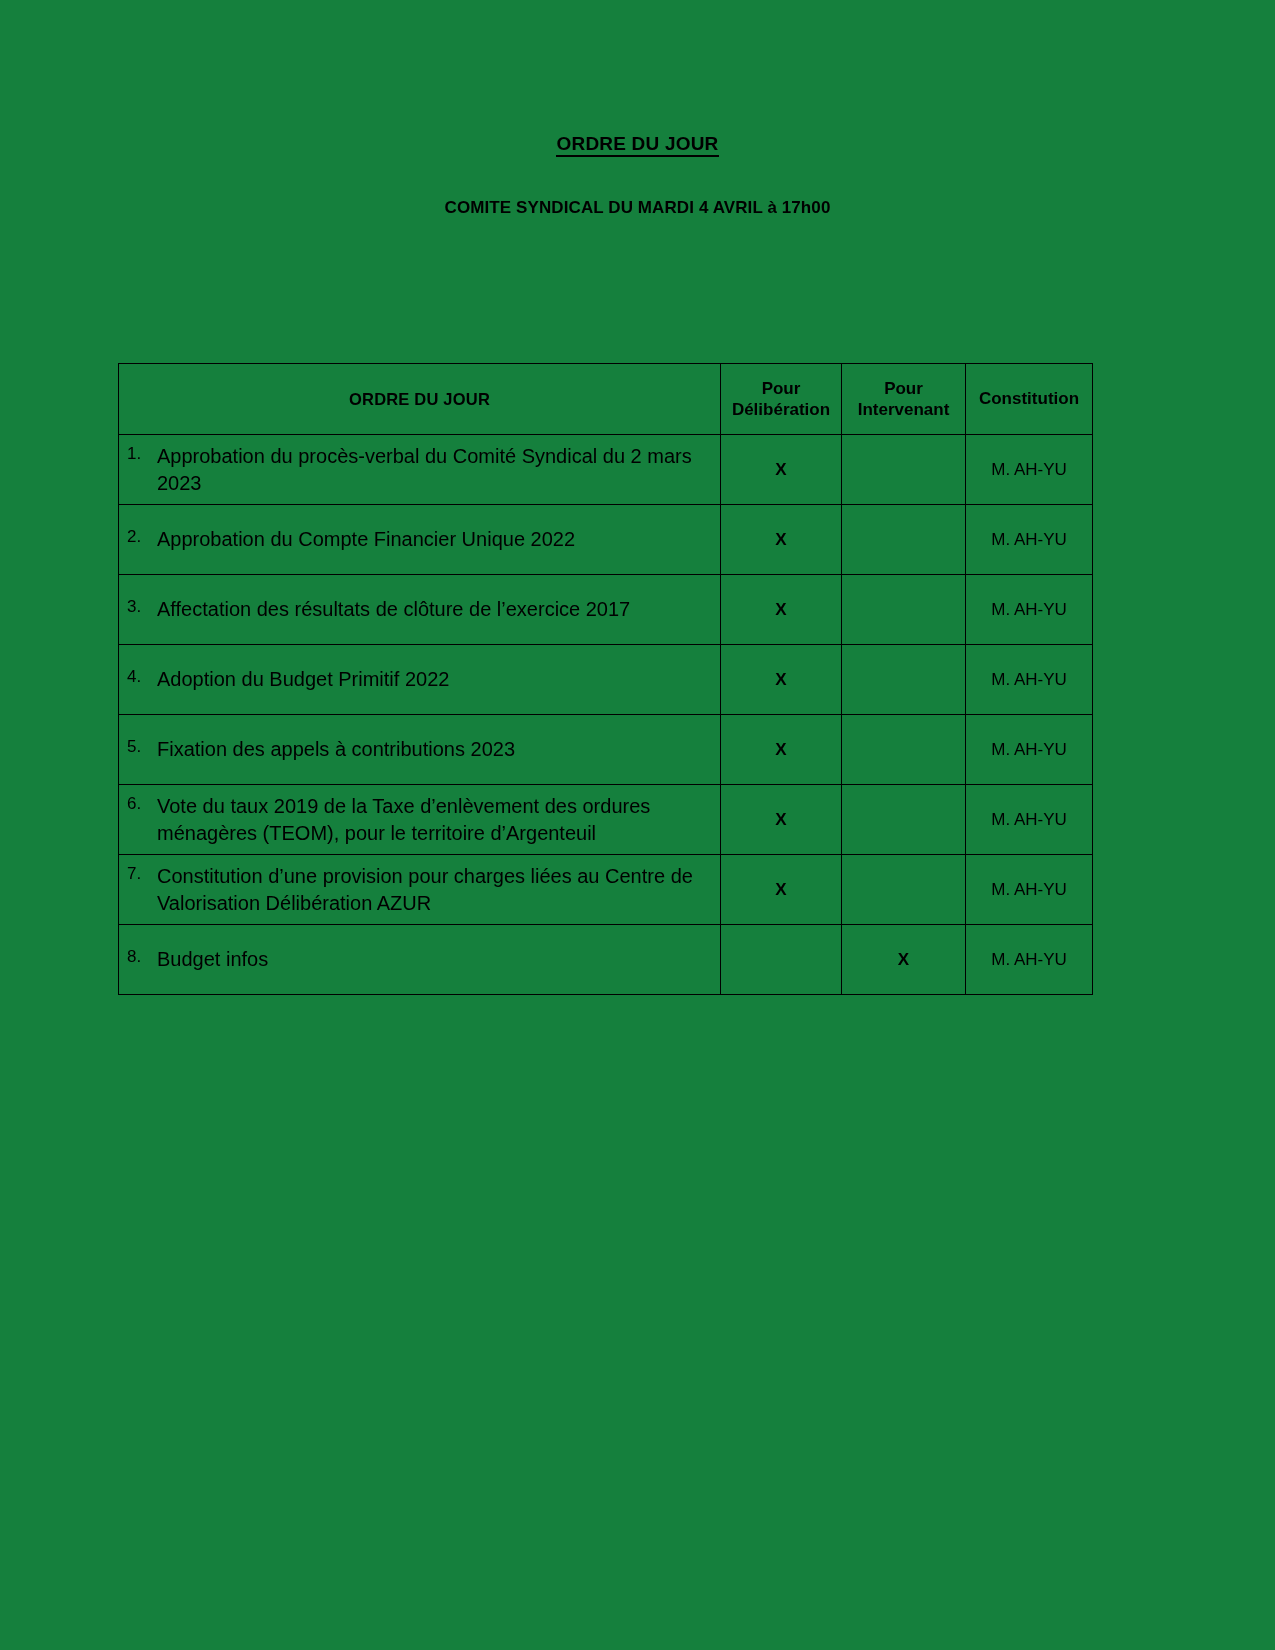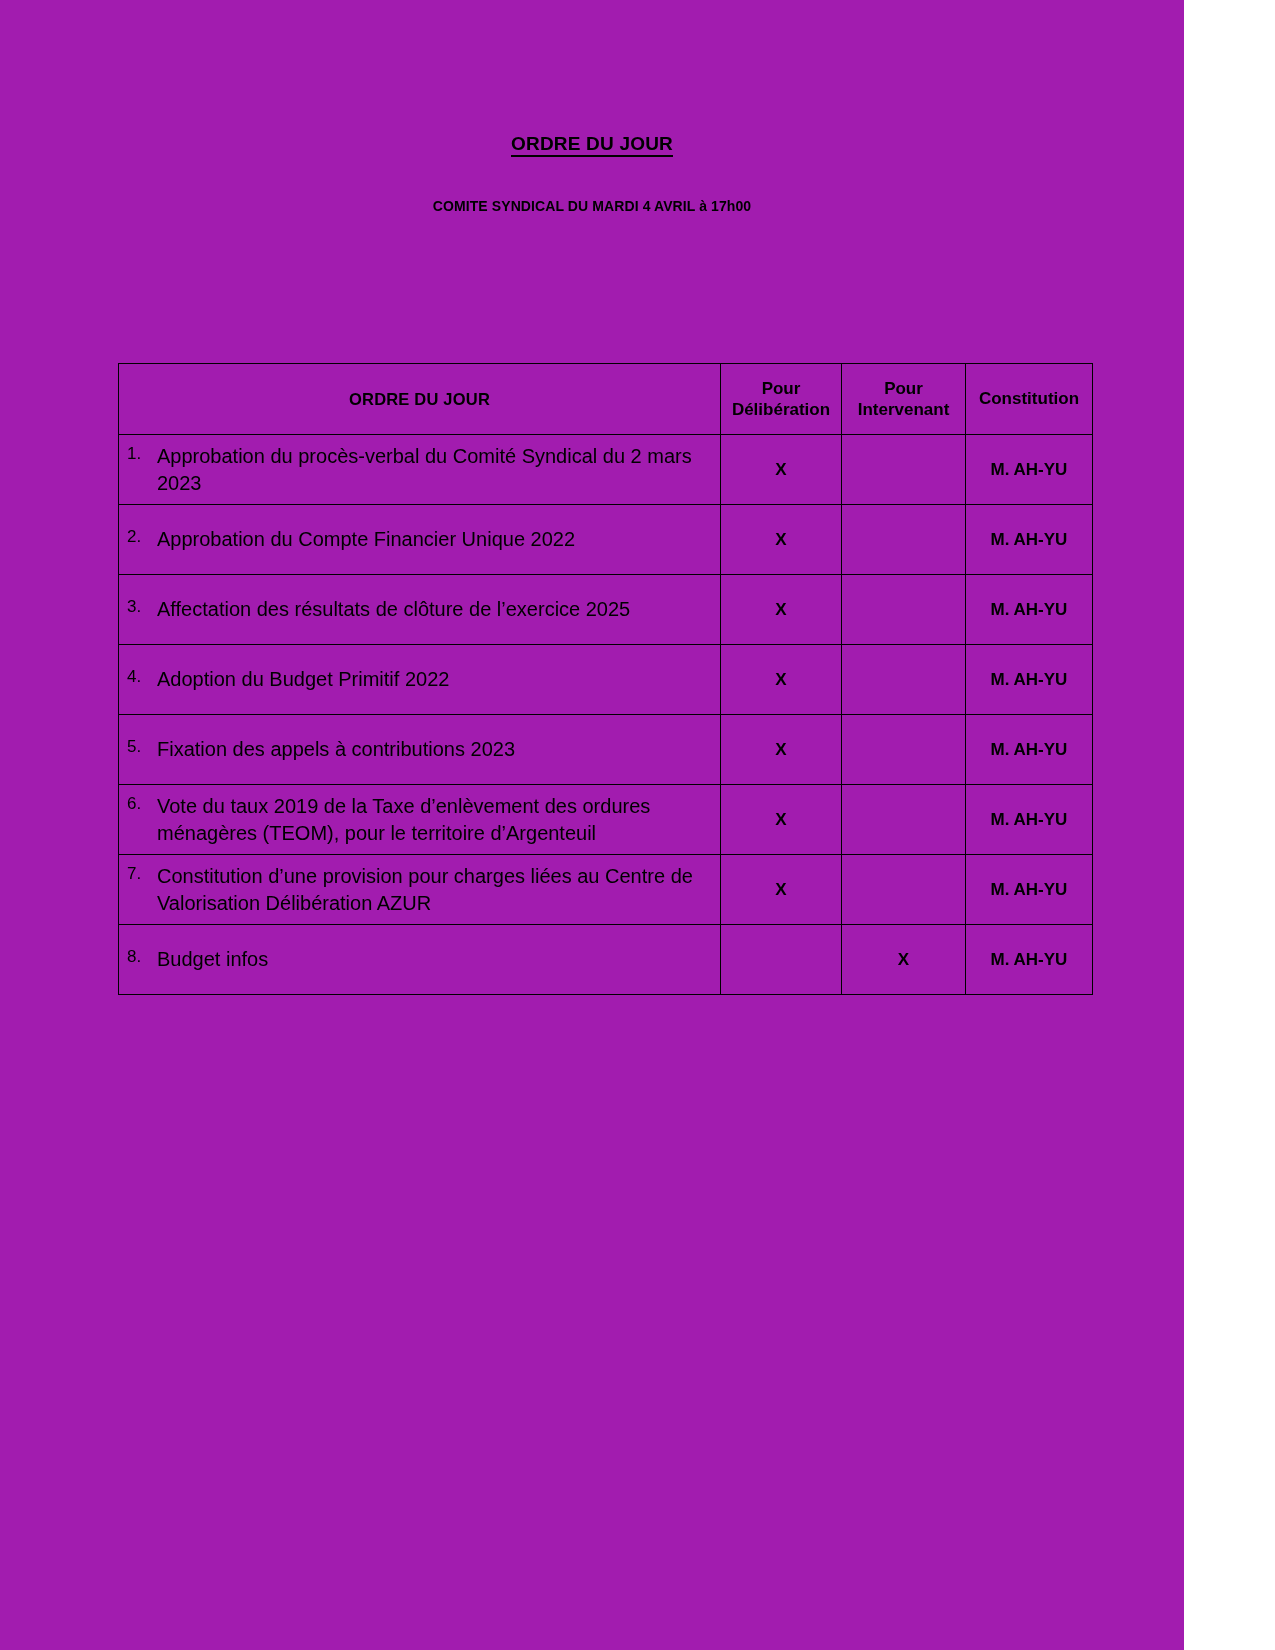--- a/index.html
+++ b/index.html
@@ -2,23 +2,23 @@
 <html lang="fr"><head>
 <meta charset="utf-8">
 <style>
   html, body {
     margin: 0;
     padding: 0;
     background: #ffffff;
   }
   .page {
     position: relative;
-    width: 1184px;
+    width: 1275px;
     height: 1650px;
-    background: #a21caf;
+    background: #15803d;
     font-family: "Liberation Sans", sans-serif;
     color: #000000;
     overflow: hidden;
     box-sizing: border-box;
   }
 
   
   .doc-title {
     position: absolute;
     top: 133px;
@@ -32,21 +32,21 @@
   .doc-title span {
     border-bottom: 2px solid #000;
     padding-bottom: 1px;
   }
   .doc-subtitle {
     position: absolute;
     top: 198px;
     left: 0;
     width: 100%;
     text-align: center;
-    font-size: 14px;
+    font-size: 17px;
     font-weight: bold;
     letter-spacing: 0.1px;
   }
 
   
   .agenda-table-wrap {
     position: absolute;
     top: 363px;
     left: 118px;
     width: 974px;
@@ -105,21 +105,20 @@
   }
 
   td.cell-mark {
     text-align: center;
     font-size: 17px;
     font-weight: bold;
   }
   td.cell-interv {
     text-align: center;
     font-size: 17px;
-    font-weight: bold;
   }
 </style>
 </head>
 <body>
 
 <div class="page">
 
   <div class="doc-title">
     <span>ORDRE DU JOUR</span>
   </div>
@@ -171,21 +170,21 @@
           </td>
           <td class="cell-mark">X</td>
           <td class="cell-mark"></td>
           <td class="cell-interv">M. AH-YU</td>
         </tr>
 
         <tr>
           <td class="cell-odj">
             <div class="item">
               <div class="item-num">3.</div>
-              <div class="item-text">Affectation des résultats de clôture de l’exercice 2025</div>
+              <div class="item-text">Affectation des résultats de clôture de l’exercice 2017</div>
             </div>
           </td>
           <td class="cell-mark">X</td>
           <td class="cell-mark"></td>
           <td class="cell-interv">M. AH-YU</td>
         </tr>
 
         <tr>
           <td class="cell-odj">
             <div class="item">

